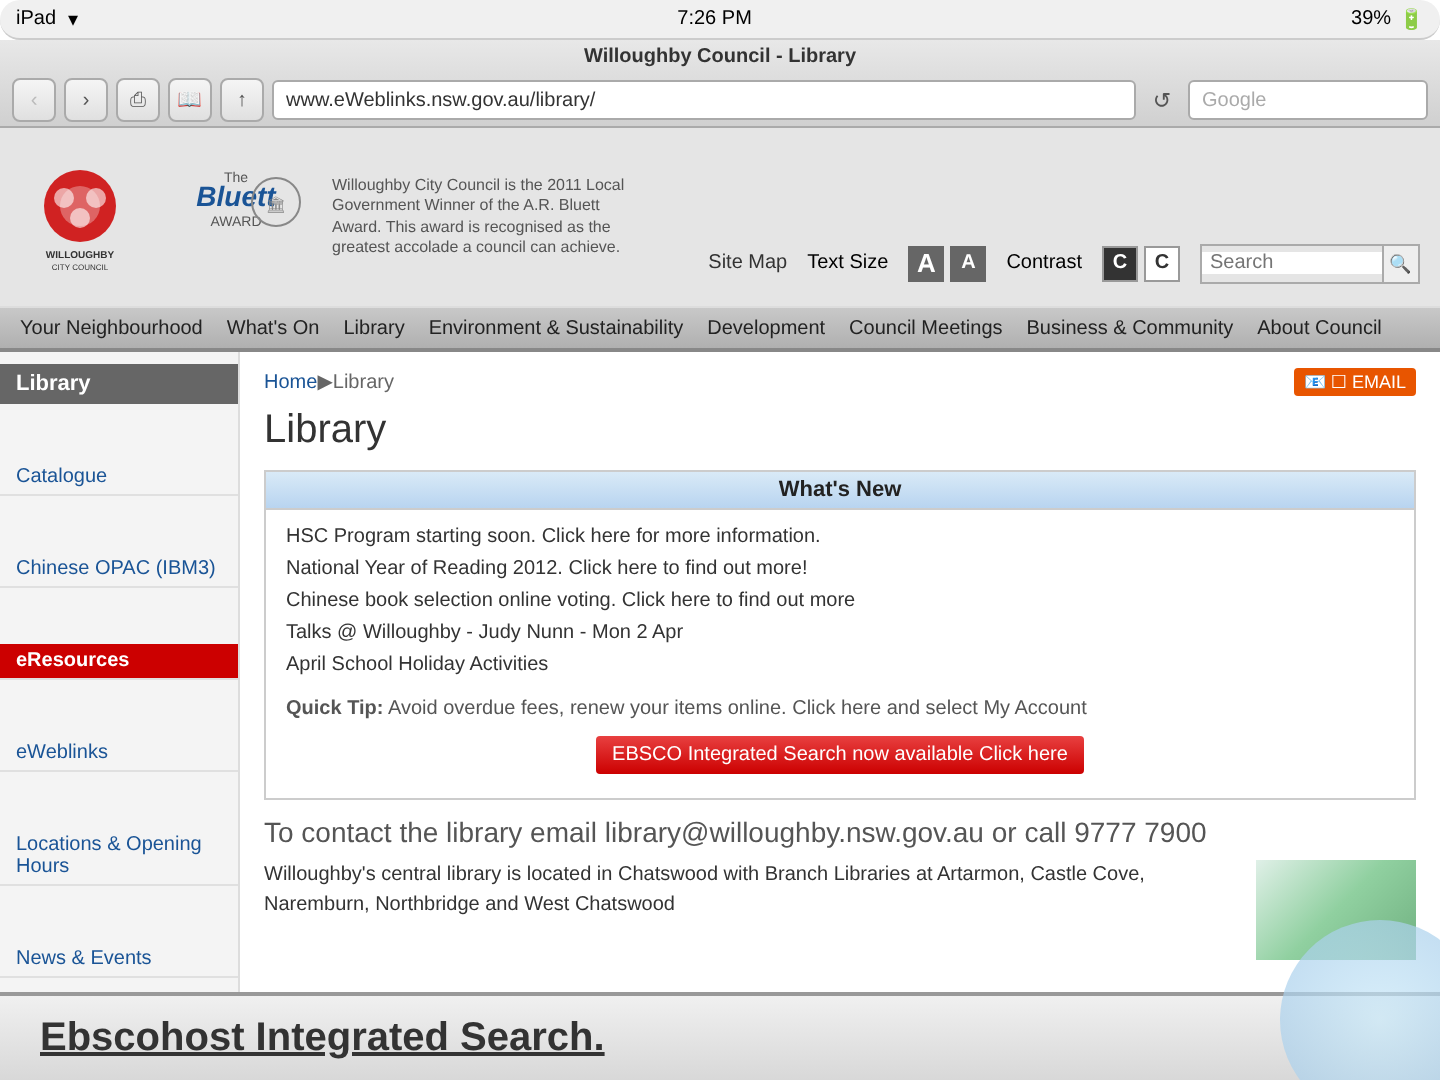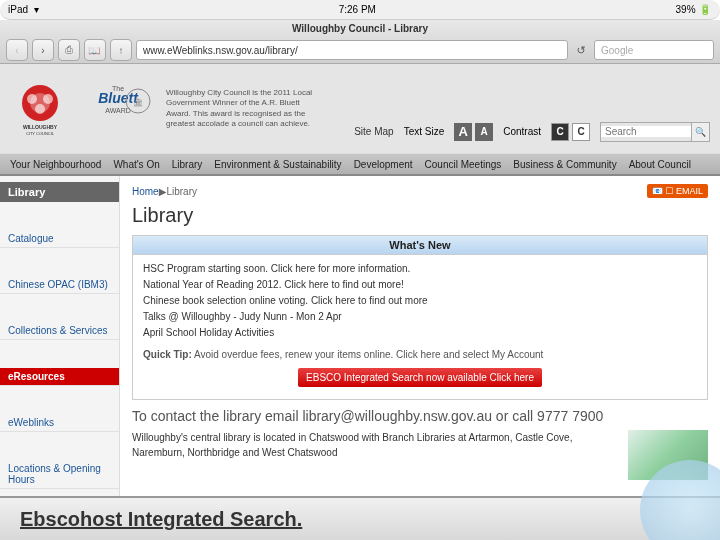--- a/index.html
+++ b/index.html
@@ -476,21 +476,20 @@
     <a>Business &amp; Community</a>
     <a>About Council</a>
   </div>
 
   <div class="content-area">
 
     <div class="sidebar">
       <div class="sidebar-title">Library</div>
       <div class="sidebar-item">Catalogue</div>
       <div class="sidebar-item">Chinese OPAC (IBM3)</div>
-      <div class="sidebar-item">Collections &amp; Services</div>
       <div class="sidebar-item active">eResources</div>
       <div class="sidebar-item">eWeblinks</div>
       <div class="sidebar-item">Locations &amp; Opening Hours</div>
       <div class="sidebar-item">News &amp; Events</div>
       <div class="sidebar-item">Membership &amp; Renewing Loans</div>
     </div>
 
     <div class="main-content">
 
       <div class="breadcrumb">

